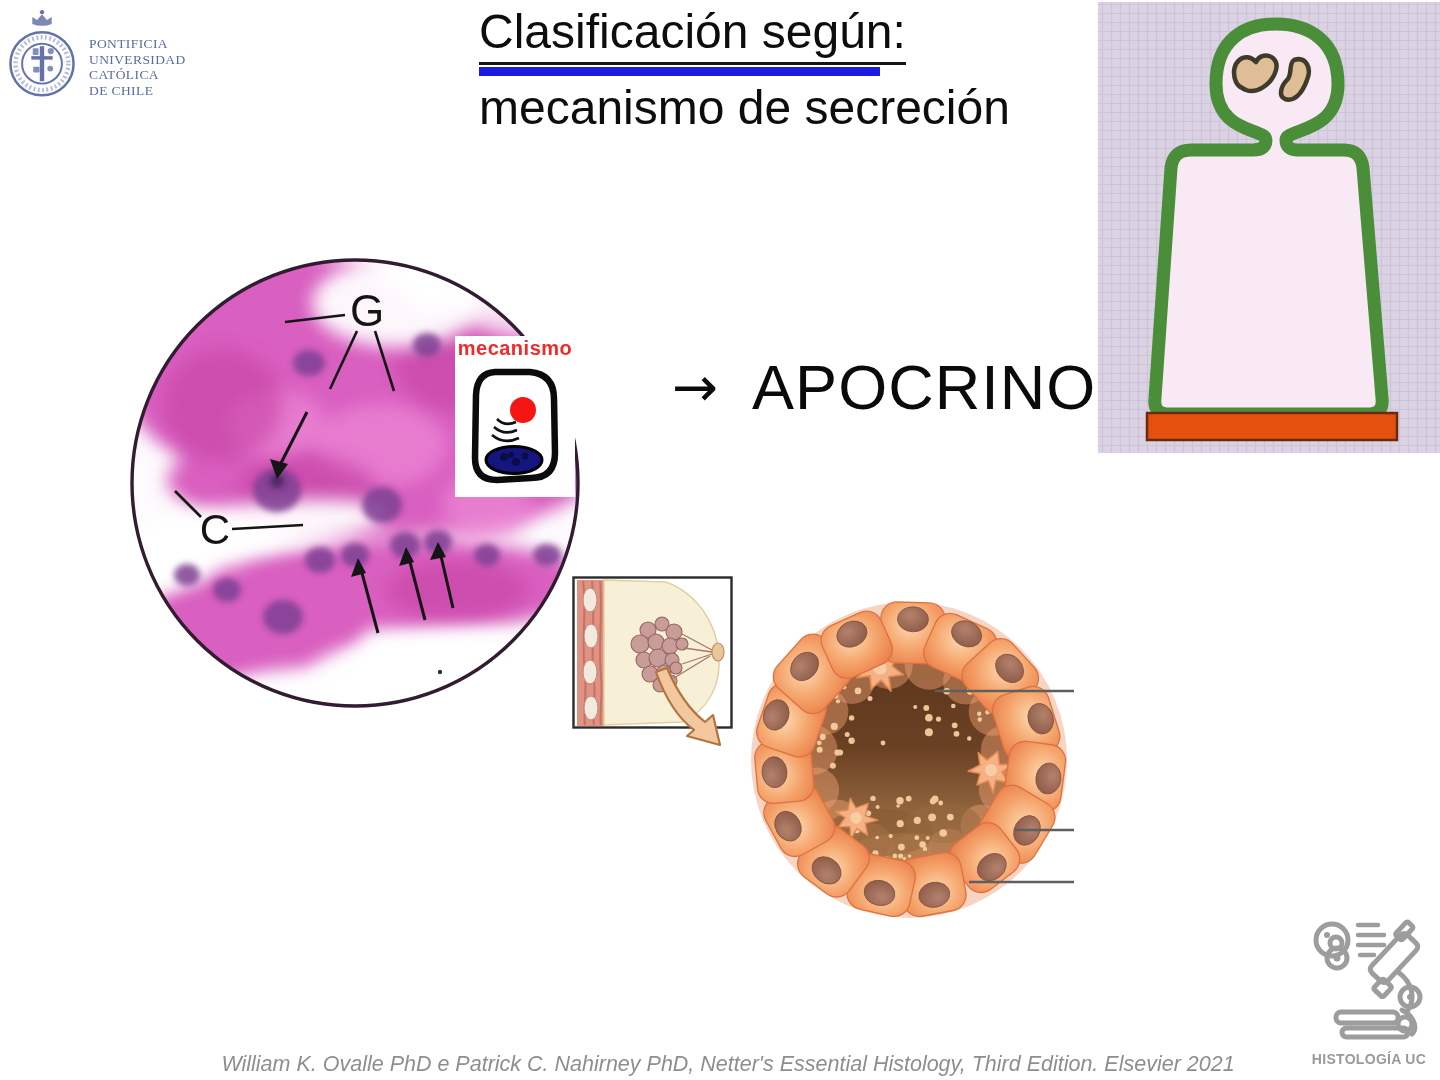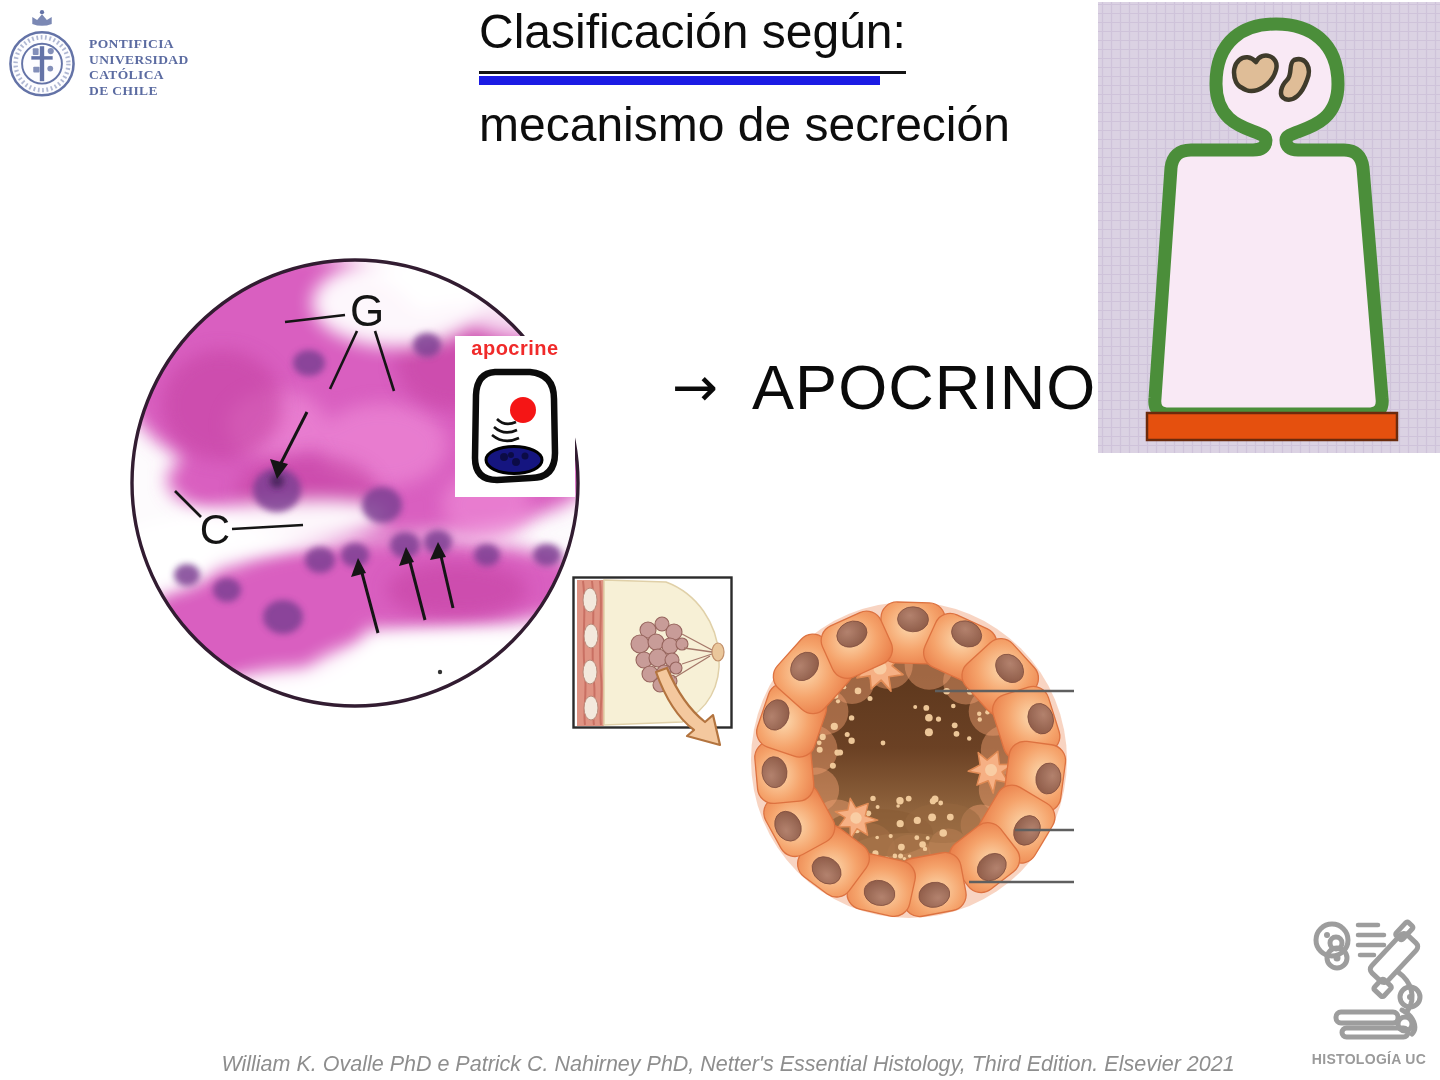--- a/index.html
+++ b/index.html
@@ -3,28 +3,28 @@
 <meta charset="utf-8">
 <style>
   html,body{margin:0;padding:0;background:#777;}
   .slide{position:relative;width:1440px;height:1080px;background:#ffffff;overflow:hidden;
          font-family:"Liberation Sans",sans-serif;margin:0 auto;}
   .abs{position:absolute;}
 
   
   .uc-logo{left:8px;top:6px;display:flex;gap:13px;}
   .uc-name{margin-top:30px;font-family:"Liberation Serif",serif;color:#5b6ba1;
-           font-size:13.5px;font-weight:700;letter-spacing:.4px;line-height:15.5px;}
+           font-size:13.5px;font-weight:400;letter-spacing:.4px;line-height:15.5px;}
 
   
   .title-block{left:479px;top:4px;color:#0d0d0d;}
   .title-line{font-size:48px;line-height:55px;white-space:nowrap;}
-  .title-line1 span{display:inline-block;border-bottom:3px solid #141414;padding-bottom:12px;}
+  .title-line1 span{display:inline-block;border-bottom:3px solid #141414;padding-bottom:3px;}
   .blue-bar{width:401px;height:9px;background:#1b1be4;margin-top:2px;}
-  .title-line2{margin-top:12px;}
+  .title-line2{margin-top:4px;}
 
   
   .apocrine-tag{left:455px;top:336px;width:120px;height:161px;background:#fff;text-align:center;z-index:5;}
   .apocrine-word{font-size:20px;font-weight:600;color:#f02a2a;margin-top:1px;letter-spacing:.5px;}
   .apocrine-tag svg{display:block;margin:3px auto 0;}
 
   
   .apocrino{left:672px;top:351px;display:flex;align-items:center;color:#0a0a0a;}
   .apocrino .arr{font-family:"DejaVu Sans",sans-serif;font-size:55px;line-height:1;margin-right:13px;font-weight:400;}
   .apocrino .word{font-size:63px;font-weight:400;letter-spacing:1px;margin-left:21px;}
@@ -165,21 +165,21 @@
         <line x1="298" y1="365" x2="283" y2="307"></line>
         <polygon points="279,292 272,311 287,307" fill="#151515" stroke="none"></polygon>
         <line x1="326" y1="353" x2="314" y2="301"></line>
         <polygon points="311,287 303,305 319,302" fill="#151515" stroke="none"></polygon>
       </g>
       <circle cx="313" cy="417" r="2.2" fill="#333" stroke="none"></circle>
     </g>
   </svg>
 
   <div class="abs apocrine-tag">
-    <div class="apocrine-word">apocrine</div>
+    <div class="apocrine-word">mecanismo</div>
     <svg width="102" height="124" viewBox="0 0 102 124">
       <path d="M31,9 L66,9 Q90,11 90,36 L91,90 Q91,115 67,115 L33,117 Q11,117 11,95 L12,32 Q13,10 31,9 Z" fill="#fff" stroke="#0b0b0b" stroke-width="6.5"></path>
       <circle cx="59" cy="47" r="13" fill="#f51515"></circle>
       <g stroke="#111" stroke-width="2.6" fill="none">
         <path d="M33,56 q8,8 19,3"></path>
         <path d="M30,64 q10,9 23,3"></path>
         <path d="M28,72 q12,10 27,3"></path>
       </g>
       <ellipse cx="50" cy="97" rx="28" ry="13.5" fill="#151580" stroke="#000" stroke-width="3"></ellipse>
       <g fill="#000" opacity=".45">

